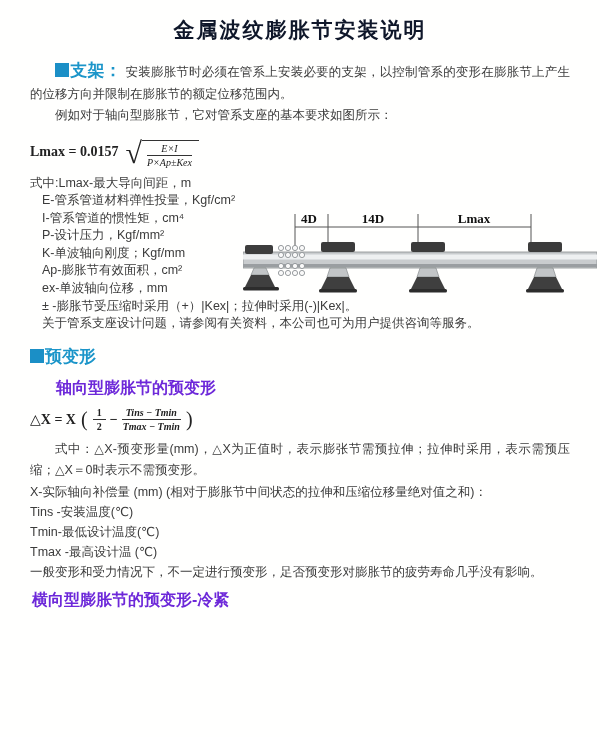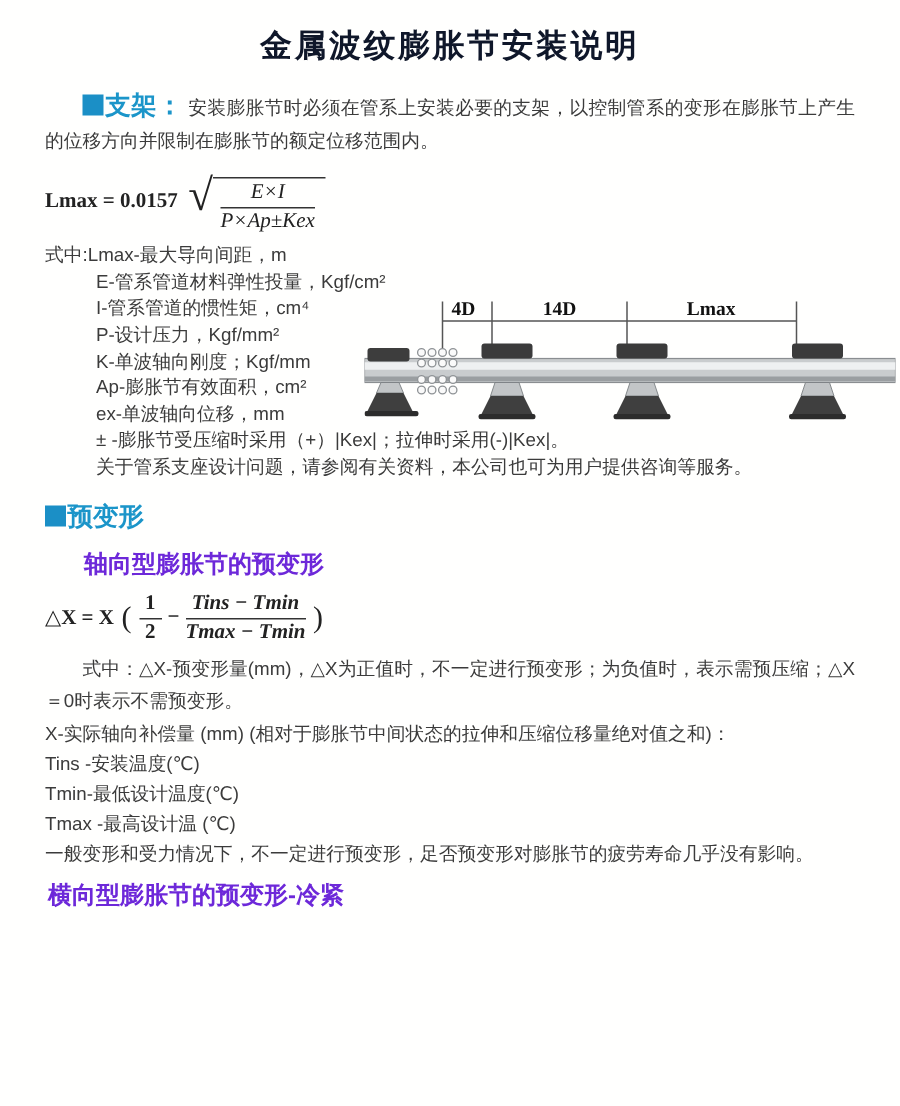--- a/index.html
+++ b/index.html
@@ -30,46 +30,47 @@
   
   .formula {
     display:flex; align-items:center;
     font-family:"Liberation Serif","DejaVu Serif",serif; color:#222;
     font-size:14px; margin:8px 0 6px 0;
   }
   .f-bold { font-weight:bold; }
   .sqrt { display:inline-flex; align-items:flex-start; margin-left:7px; }
   .sqrt-sign { font-size:30px; line-height:30px; font-weight:normal; transform:translateY(3px); }
   .sqrt-body { border-top:1.5px solid #333; padding:2px 7px 0 5px; margin-top:5px; }
-  .frac { display:inline-flex; flex-direction:column; text-align:center; line-height:1.15; font-size:14px; vertical-align:middle; }
+  .frac { display:inline-flex; flex-direction:column; text-align:center; line-height:1.15; font-size:10px; vertical-align:middle; }
   .frac .num { border-bottom:1px solid #333; padding:0 4px 1px 4px; }
   .frac .den { padding-top:1px; }
   .frac.it { font-style:italic; }
   .paren { font-size:20px; font-weight:normal; padding:0 1px; }
   .formula2, .formula3 { gap:4px; font-weight:bold; }
 
   
   .defs { position:relative; margin-top:4px; font-size:12.5px; line-height:17.6px; }
   .defs .def-line { white-space:nowrap; }
-  .defs .ind { margin-left:34px; }
+  .defs .ind { margin-left:12px; }
   .diagram { position:absolute; top:34px; right:-27px; }
 
   .lines { font-size:12.5px; line-height:20px; }
   .lines .line { }
   .para2col { font-size:12.5px; line-height:21.5px; text-align:justify; margin:2px 0 0 0; }
 </style>
 </head>
 <body>
 
 <div class="page">
 
   <h1 class="title">金属波纹膨胀节安装说明</h1>
 
   <p class="body-p indent"><span class="sec-label"><span class="sec-square"></span><span>支架：</span></span> <span>安装膨胀节时必须在管系上安装必要的支架，以控制管系的变形在膨胀节上产生的位移方向并限制在膨胀节的额定位移范围内。</span></p>
 
+  <p class="body-p indent">例如对于轴向型膨胀节，它对管系支座的基本要求如图所示：</p>
 
   <div class="formula formula1">
     <span class="f-bold">Lmax = 0.0157</span>
     <span class="sqrt">
       <span class="sqrt-sign">√</span>
       <span class="sqrt-body">
         <span class="frac it">
           <span class="num">E×I</span>
           <span class="den">P×Ap±Kex</span>
         </span>
@@ -169,21 +170,21 @@
       <span class="den">2</span>
     </span>
     <span>−</span>
     <span class="frac it">
       <span class="num">Tins − Tmin</span>
       <span class="den">Tmax − Tmin</span>
     </span>
     <span class="paren">)</span>
   </div>
 
-  <p class="para2col indent">式中：△X-预变形量(mm)，△X为正值时，不一定进行预变形；为负值时，表示需预压缩；△X＝0时表示不需预变形。</p>
+  <p class="para2col indent">式中：△X-预变形量(mm)，△X为正值时，表示膨张节需预拉伸；拉伸时采用，表示需预压缩；△X＝0时表示不需预变形。</p>
 
   <div class="lines">
     <div class="line">X-实际轴向补偿量 (mm) (相对于膨胀节中间状态的拉伸和压缩位移量绝对值之和)：</div>
     <div class="line">Tins -安装温度(℃)</div>
     <div class="line">Tmin-最低设计温度(℃)</div>
     <div class="line">Tmax -最高设计温 (℃)</div>
     <div class="line">一般变形和受力情况下，不一定进行预变形，足否预变形对膨胀节的疲劳寿命几乎没有影响。</div>
   </div>
 
   <h3 class="sub-heading lateral">横向型膨胀节的预变形-冷紧</h3>

